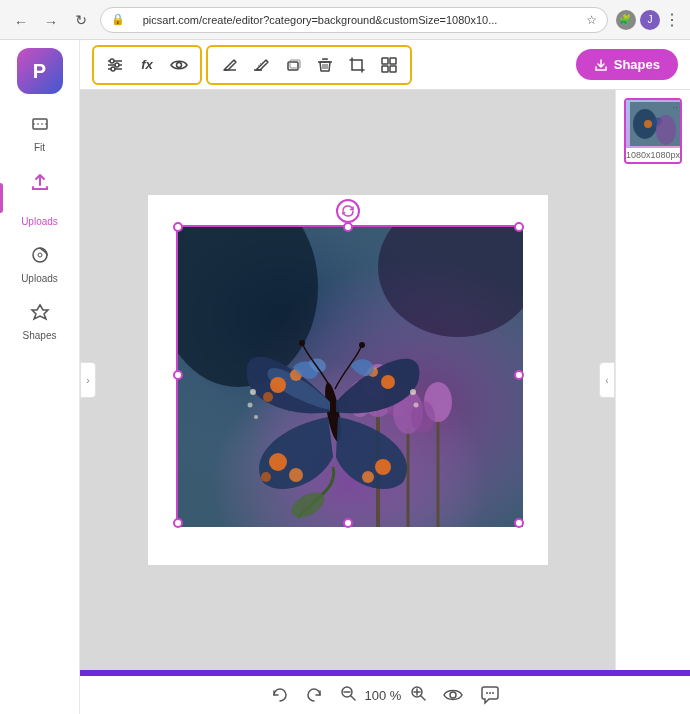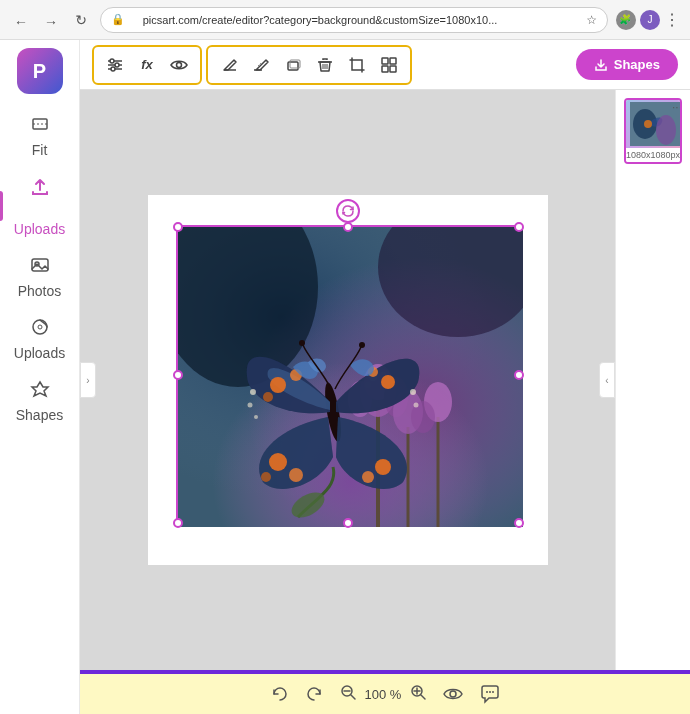--- a/index.html
+++ b/index.html
@@ -108,21 +108,21 @@
     }
     .sidebar-item.active::before {
       content: '';
       position: absolute;
       left: 0; top: 50%; transform: translateY(-50%);
       width: 3px; height: 30px;
       background: #c850c0;
       border-radius: 0 3px 3px 0;
     }
     .sidebar-icon { font-size: 18px; margin-bottom: 3px; }
-    .sidebar-label { font-size: 14px; text-align: right; }
+    .sidebar-label { font-size: 10px; text-align: right; }
 
     
     .main-area {
       flex: 1;
       display: flex;
       flex-direction: column;
       background: #e8e8e8;
       position: relative;
       overflow: hidden;
     }
@@ -256,26 +256,26 @@
       background: white;
       border: 2px solid #cc44cc;
       display: flex; align-items: center; justify-content: center;
       font-size: 14px;
       color: #cc44cc;
     }
     
 
     
     .bottom-bar {
-      background: #fef9c3;
+      background: #ffffff;
       height: 44px;
       display: flex;
       align-items: center;
       justify-content: center;
-      border-top: 4px solid #6d28d9;
+      border-top: 6px solid #6d28d9;
       gap: 16px;
       flex-shrink: 0;
     }
     .bottom-btn {
       background: transparent;
       border: none;
       cursor: pointer;
       font-size: 16px;
       color: #555;
       display: flex; align-items: center;
@@ -351,30 +351,20 @@
       <span class="sidebar-icon">
         <svg width="22" height="22" viewBox="0 0 22 22" fill="none">
           <path d="M11 4 L11 14 M7 8 L11 4 L15 8" stroke="#c850c0" stroke-width="2" stroke-linecap="round" stroke-linejoin="round"></path>
           <path d="M4 16 L4 18 L18 18 L18 16" stroke="#c850c0" stroke-width="2" stroke-linecap="round"></path>
         </svg>
       </span>
       <span class="sidebar-label" style="color:#c850c0">Uploads</span>
     </div>
 
 
-    <div class="sidebar-item">
-      <span class="sidebar-icon">
-        <svg width="20" height="20" viewBox="0 0 20 20" fill="none">
-          <rect x="2" y="4" width="16" height="12" rx="2" stroke="currentColor" stroke-width="1.5" fill="none"></rect>
-          <circle cx="7" cy="9" r="2" stroke="currentColor" stroke-width="1.5" fill="none"></circle>
-          <path d="M2 14 L7 9 L12 14 L15 11 L18 14" stroke="currentColor" stroke-width="1.5" stroke-linecap="round" stroke-linejoin="round"></path>
-        </svg>
-      </span>
-      <span class="sidebar-label">Photos</span>
-    </div>
 
     <div class="sidebar-item">
       <span class="sidebar-icon">
         <svg width="20" height="20" viewBox="0 0 20 20" fill="none">
           <circle cx="10" cy="10" r="7" stroke="currentColor" stroke-width="1.5" fill="none"></circle>
           <path d="M10 3 C13 6 17 7 17 10" stroke="currentColor" stroke-width="1.5" stroke-linecap="round"></path>
           <circle cx="10" cy="10" r="2" stroke="currentColor" stroke-width="1" fill="none"></circle>
         </svg>
       </span>
       <span class="sidebar-label">Uploads</span>

